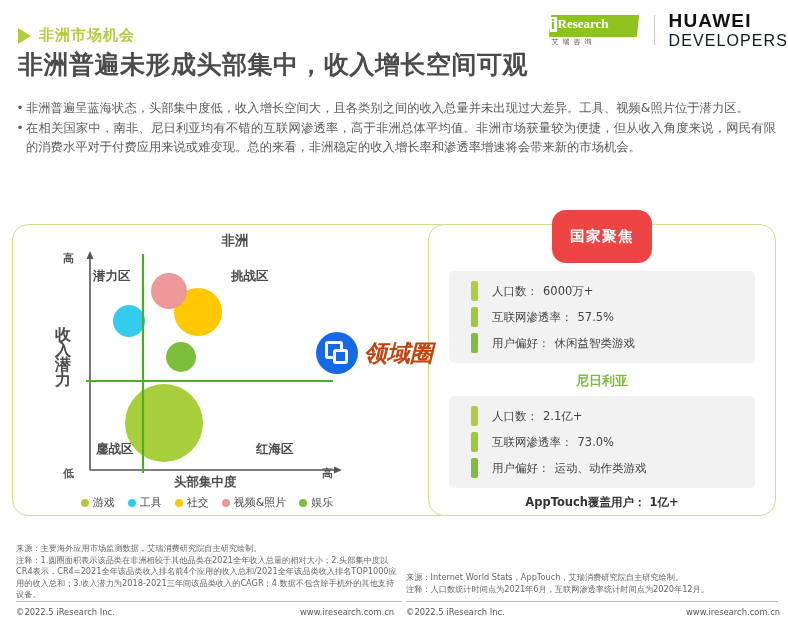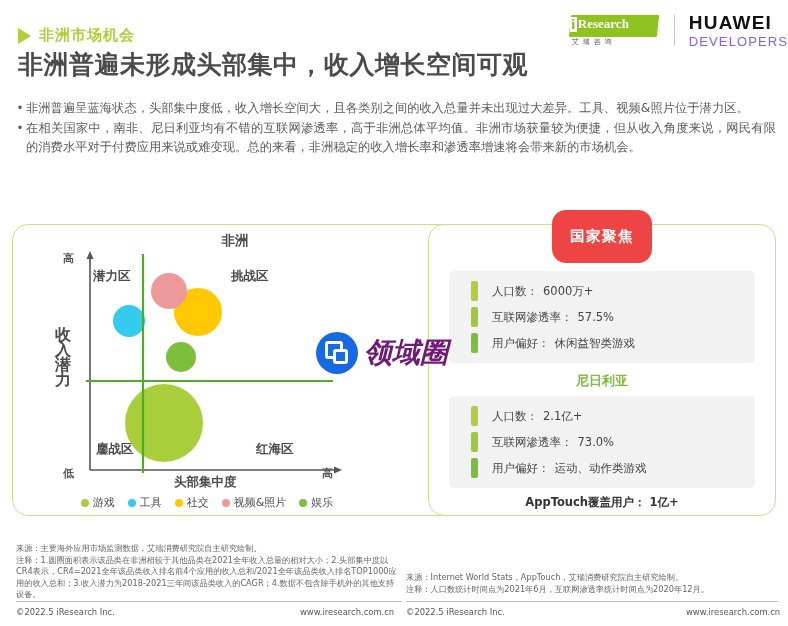--- a/index.html
+++ b/index.html
@@ -17,21 +17,21 @@
   .ir-green { position:absolute; left:6px; top:2px; width:88px; height:22px; background:#8DC21F;
               transform: skewX(-6deg); border-radius:1px; }
   .ir-green-txt { position:absolute; left:14px; top:3px; color:#fff; font-size:13px; font-weight:bold;
                   letter-spacing:0px; font-family:"Liberation Serif", serif; }
   .ir-i { position:absolute; left:6px; top:4px; color:#8DC21F; font-size:13px; font-weight:bold; background:#fff;
           width:7px; text-align:center; line-height:15px;}
   .ir-sub { position:absolute; left:8px; top:24px; font-size:7px; color:#555; letter-spacing:4px; }
   .hdr-div { width:1px; height:30px; background:#c8c8c8; margin:0 14px; }
   .hw { line-height:1.0; }
   .hw-1 { font-size:19px; font-weight:bold; letter-spacing:1.2px; color:#111; font-family:"Liberation Sans", sans-serif;}
-  .hw-2 { font-size:13px; letter-spacing:1.1px; color:#8b5cf6; margin-top:3px; font-family:"Liberation Sans", sans-serif;text-align:center;}
+  .hw-2 { font-size:16px; letter-spacing:1.1px; color:#0f172a; margin-top:3px; font-family:"Liberation Sans", sans-serif;text-align:center;}
 
   
   .kicker { position:absolute; left:18px; top:26px; display:flex; align-items:center; gap:8px; }
   .kicker-tri { width:0;height:0;border-left:13px solid #AECE3C;border-top:8px solid transparent;border-bottom:8px solid transparent; }
   .kicker-txt { color:#AECE3C; font-size:15px; font-weight:bold; letter-spacing:1px; }
   .maintitle { position:absolute; left:18px; top:48px; font-size:25px; font-weight:bold; color:#4b4b4b; letter-spacing:0.5px;}
 
   
   .bullets { position:absolute; left:14px; top:99px; width:762px; }
   .bl { display:flex; font-size:12.3px; color:#5b5b5b; line-height:19px; margin-bottom:1px;}
@@ -65,21 +65,21 @@
   .slabel { font-size:11.5px; color:#444; }
   .sval { font-size:11.5px; color:#444; margin-left:5px; }
   .apptouch { text-align:center; font-size:11.5px; font-weight:bold; color:#333; margin-top:7px; }
 
   
   .wm { position:absolute; left:316px; top:332px; display:flex; align-items:center; z-index:6; gap:6px;}
   .wm-circ { width:42px; height:42px; border-radius:50%; background:#1668E3; position:relative; }
   .wm-sq1 { position:absolute; left:9px; top:9px; width:18px; height:18px; border:3px solid #fff; border-radius:3px;}
   .wm-sq2 { position:absolute; left:17px; top:17px; width:15px; height:15px; background:#1668E3;
             border:3px solid #fff; border-radius:3px;}
-  .wm-txt { font-size:28px; font-weight:bold; color:#701a75; letter-spacing:0px;
+  .wm-txt { font-size:23px; font-weight:bold; color:#c2410c; letter-spacing:0px;
             font-style:italic; font-family:"DejaVu Sans", sans-serif; }
 
   
   .fn { position:absolute; font-size:8.2px; color:#666; line-height:11.6px; }
   .fn-l { left:16px; top:543px; width:386px; }
   .fn-r { left:406px; top:572px; width:372px; }
   .fnline { position:absolute; height:1px; background:#bbb; }
   .foot { position:absolute; font-size:8.4px; color:#555; }
   .footbar { position:absolute; bottom:0; left:0; width:788px; height:5px; background:#fff; }
 </style>

